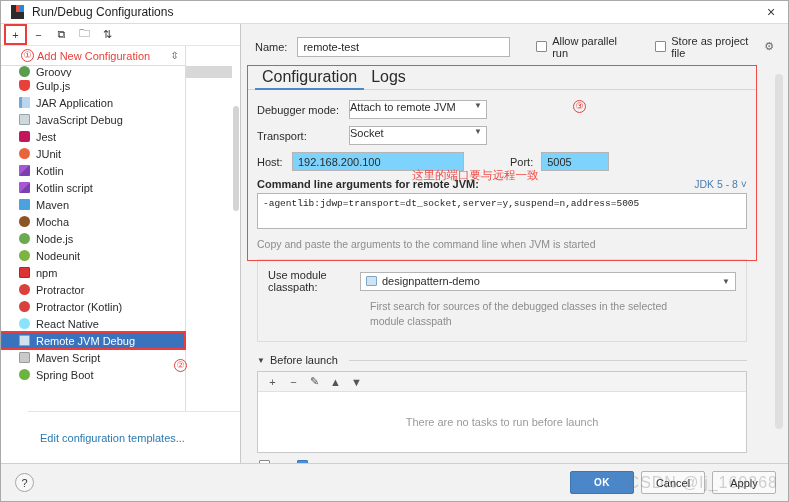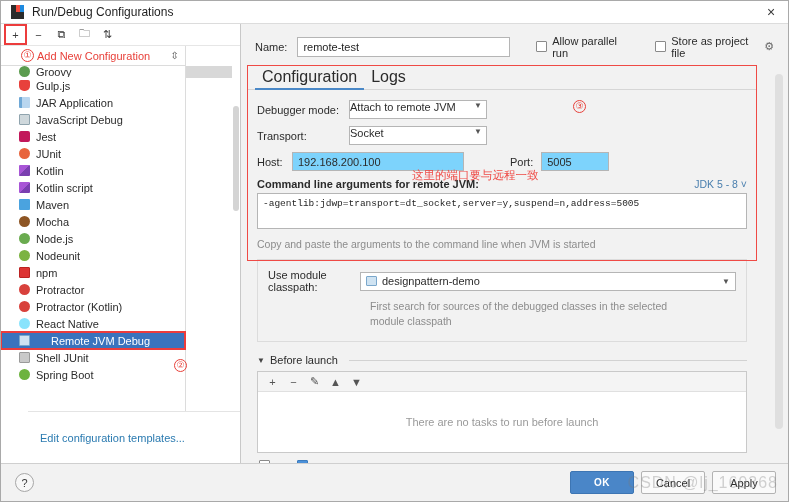--- a/index.html
+++ b/index.html
@@ -101,21 +101,21 @@
     border-right:1px solid #dcdcdc;
     padding-top: 0;
     z-index: 5;
   }
   .tree-item {
     height: 17px; display:flex; align-items:center;
     padding-left: 18px; font-size: 11px; color:#2b2b2b;
     cursor: pointer; white-space: nowrap;
   }
   .tree-item.first { height: 11px; overflow: hidden; align-items: flex-start; }
-  .tree-item.selected { background:#3a73bd; color:#ffffff;gap:15px; }
+  .tree-item.selected { background:#3a73bd; color:#ffffff; }
   .tree-item .ico {
     width: 12px; height: 12px; margin-right: 5px; flex:0 0 auto;
     display:inline-block; position: relative;
   }
   .tree-item.boxed-row {
     outline: 2px solid #ec3c3c; outline-offset: -1px;
   }
 
   
   .ic { width:11px; height:11px; border-radius:2px; display:block; }
@@ -496,21 +496,21 @@
           <div class="tree-item selected boxed-row">
             <span class="ico">
                 <span class="ic ic-remote"></span>
               </span>
             <span>Remote JVM Debug</span>
           </div>
           <div class="tree-item">
             <span class="ico">
                 <span class="ic ic-shell"></span>
               </span>
-            <span>Shell JUnit</span>
+            <span>Maven Script</span>
           </div>
           <div class="tree-item">
             <span class="ico">
                 <span class="ic ic-spring"></span>
               </span>
             <span>Spring Boot</span>
           </div>
         </div>
 
         <div class="tree-scroll">

